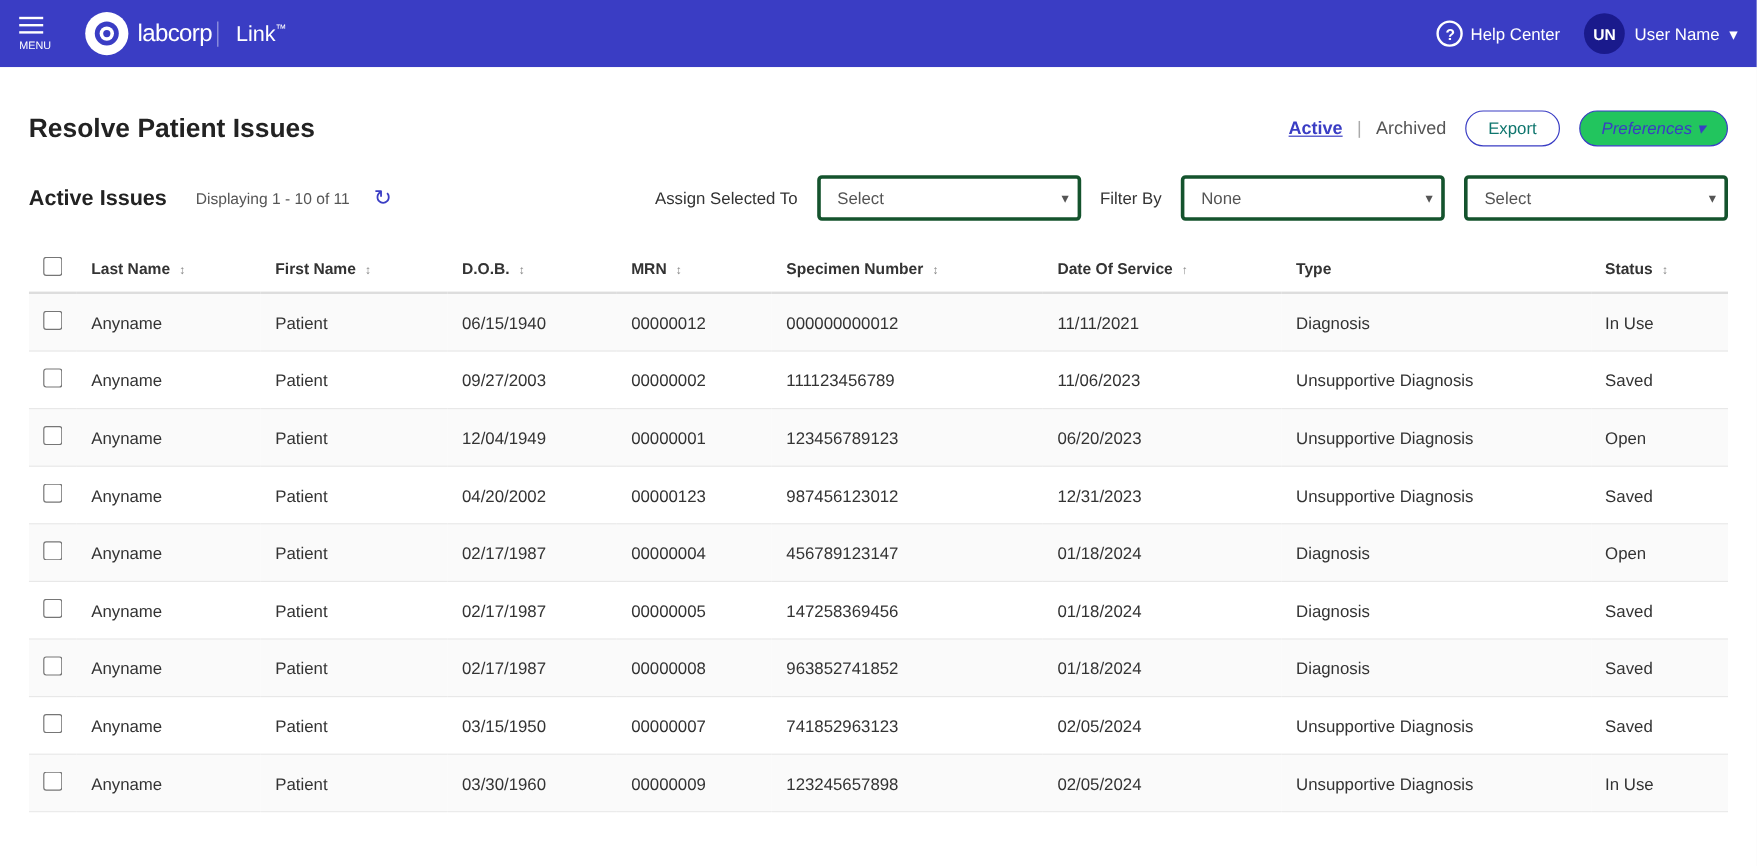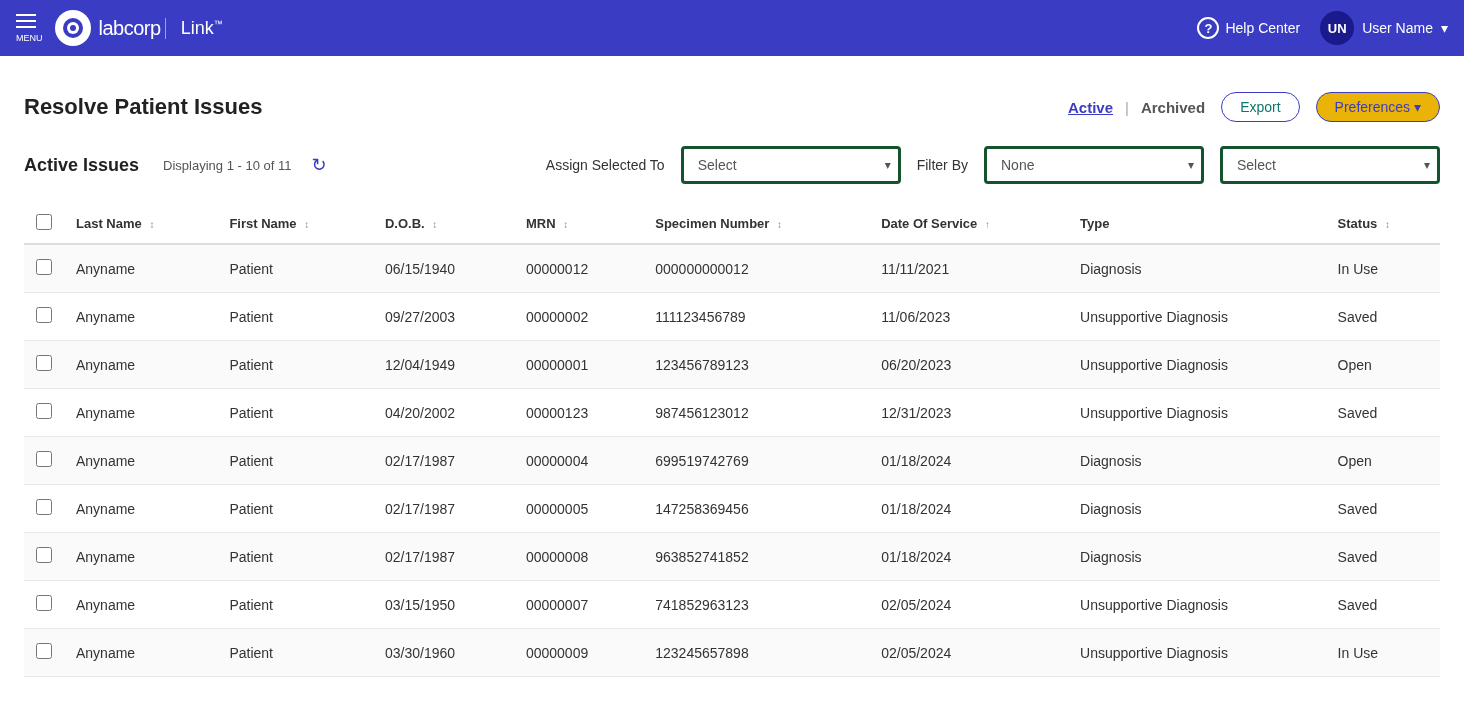--- a/index.html
+++ b/index.html
@@ -10,21 +10,21 @@
       background: #3a3dc4;
       height: 56px;
       display: flex;
       align-items: center;
       padding: 0 16px;
       justify-content: space-between;
     }
     .header-left {
       display: flex;
       align-items: center;
-      gap: 4px;
+      gap: 20px;
     }
     .menu-icon {
       color: white;
       display: flex;
       flex-direction: column;
       gap: 4px;
       cursor: pointer;
       margin-right: 8px;
     }
     .menu-icon span {
@@ -141,44 +141,44 @@
       font-weight: bold;
       text-decoration: underline;
       cursor: pointer;
     }
     .status-divider {
       color: #aaa;
     }
     .status-archived {
       color: #555;
       cursor: pointer;
-      font-weight: bold;
     }
     .btn-export {
       border: 1.5px solid #3a3dc4;
       background: white;
       color: #0f766e;
       border-radius: 20px;
       padding: 6px 18px;
       font-size: 14px;
       cursor: pointer;
       font-weight: 500;
     }
     .btn-preferences {
       border: 1.5px solid #3a3dc4;
-      background: #eab308;
+      background: #22c55e;
       color: #3a3dc4;
       border-radius: 20px;
       padding: 6px 18px;
       font-size: 14px;
       cursor: pointer;
       font-weight: 500;
       display: flex;
       align-items: center;
       gap: 6px;
+      font-style: italic;
     }
 
     
     .filter-row {
       display: flex;
       align-items: center;
       gap: 16px;
       margin-bottom: 20px;
     }
     .active-issues-label {
@@ -439,21 +439,21 @@
       <td>Saved</td>
     </tr>
           <tr>
       <td class="checkbox-cell">
         <input type="checkbox" style="">
       </td>
       <td>Anyname</td>
       <td>Patient</td>
       <td>02/17/1987</td>
       <td>00000004</td>
-      <td>699519742769</td>
+      <td>456789123147</td>
       <td>01/18/2024</td>
       <td>Diagnosis</td>
       <td>Open</td>
     </tr>
           <tr>
       <td class="checkbox-cell">
         <input type="checkbox" style="">
       </td>
       <td>Anyname</td>
       <td>Patient</td>

